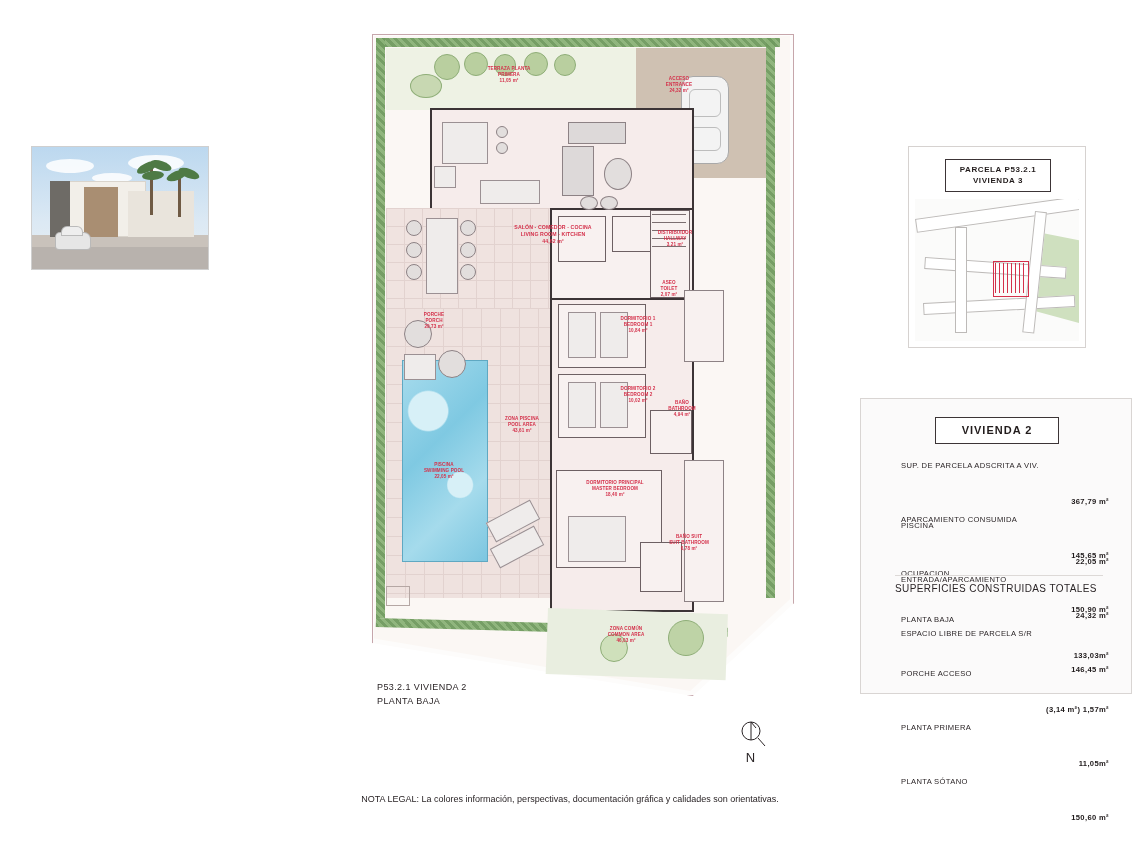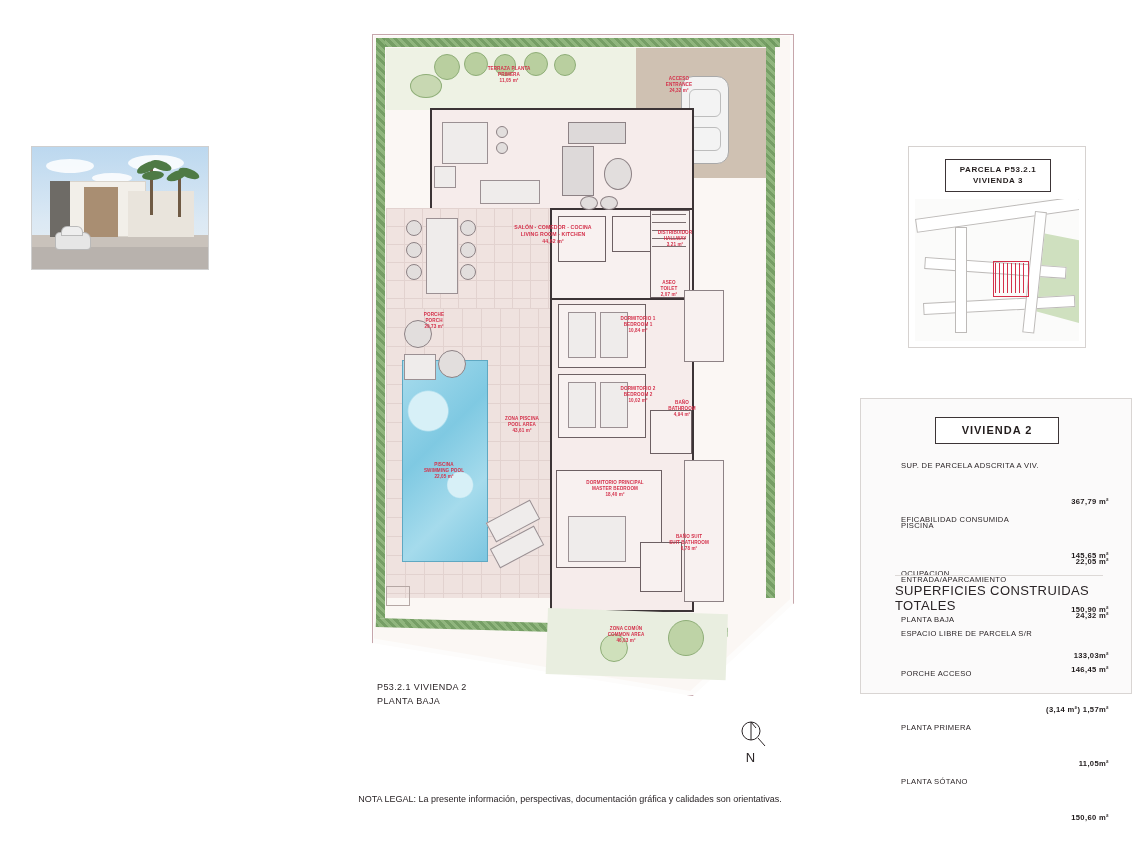--- a/index.html
+++ b/index.html
@@ -105,21 +105,21 @@
   .panel-title{
     position:absolute;left:74px;top:18px;width:122px;padding:6px 0 7px;
     border:1px solid #3c3436;background:#fff;text-align:center;
     font-size:11px;font-weight:bold;letter-spacing:1px;
   }
   .rows{position:absolute;left:40px;top:58px;width:208px;}
   .row{display:flex;justify-content:space-between;font-size:7.6px;line-height:18px;letter-spacing:.35px;}
   .row .k{color:#2a2426;}
   .row .v{font-weight:bold;color:#1d1819;margin-top:36px;}
   .rows.g2{top:118px;}
-  .sect-title{position:absolute;left:34px;top:184px;font-size:13px;letter-spacing:.4px;color:#2a2426;}
+  .sect-title{position:absolute;left:34px;top:184px;font-size:10px;letter-spacing:.4px;color:#2a2426;}
   .rows.g3{top:212px;}
   .divider{position:absolute;left:34px;width:208px;height:1px;background:#ddd9d7;}
 
   
   .legal{
     position:absolute;left:0;right:0;top:792px;text-align:center;
     font-size:9px;line-height:14px;color:#2a2426;
   }
 </style>
 </head>
@@ -343,21 +343,21 @@
 
   <div class="panel">
     <div class="panel-title">VIVIENDA 2</div>
 
     <div class="rows">
       <div class="row">
         <span class="k">SUP. DE PARCELA ADSCRITA A VIV.</span>
         <span class="v">367,79 m²</span>
       </div>
       <div class="row">
-        <span class="k">EFICABILIDAD CONSUMIDA</span>
+        <span class="k">APARCAMIENTO CONSUMIDA</span>
         <span class="v">145,65 m²</span>
       </div>
       <div class="row">
         <span class="k">OCUPACION</span>
         <span class="v">150,90 m²</span>
       </div>
     </div>
 
     <div class="rows g2">
       <div class="row">
@@ -391,16 +391,16 @@
         <span class="v">11,05m²</span>
       </div>
       <div class="row">
         <span class="k">PLANTA SÓTANO</span>
         <span class="v">150,60 m²</span>
       </div>
     </div>
   </div>
 
   <div class="legal">
-    <div>NOTA LEGAL: La presente información, perspectivas, documentación gráfica y calidades son orientativas.</div>
+    <div>NOTA LEGAL: La colores información, perspectivas, documentación gráfica y calidades son orientativas.</div>
   </div>
 
 </div>
 
 </body></html>

